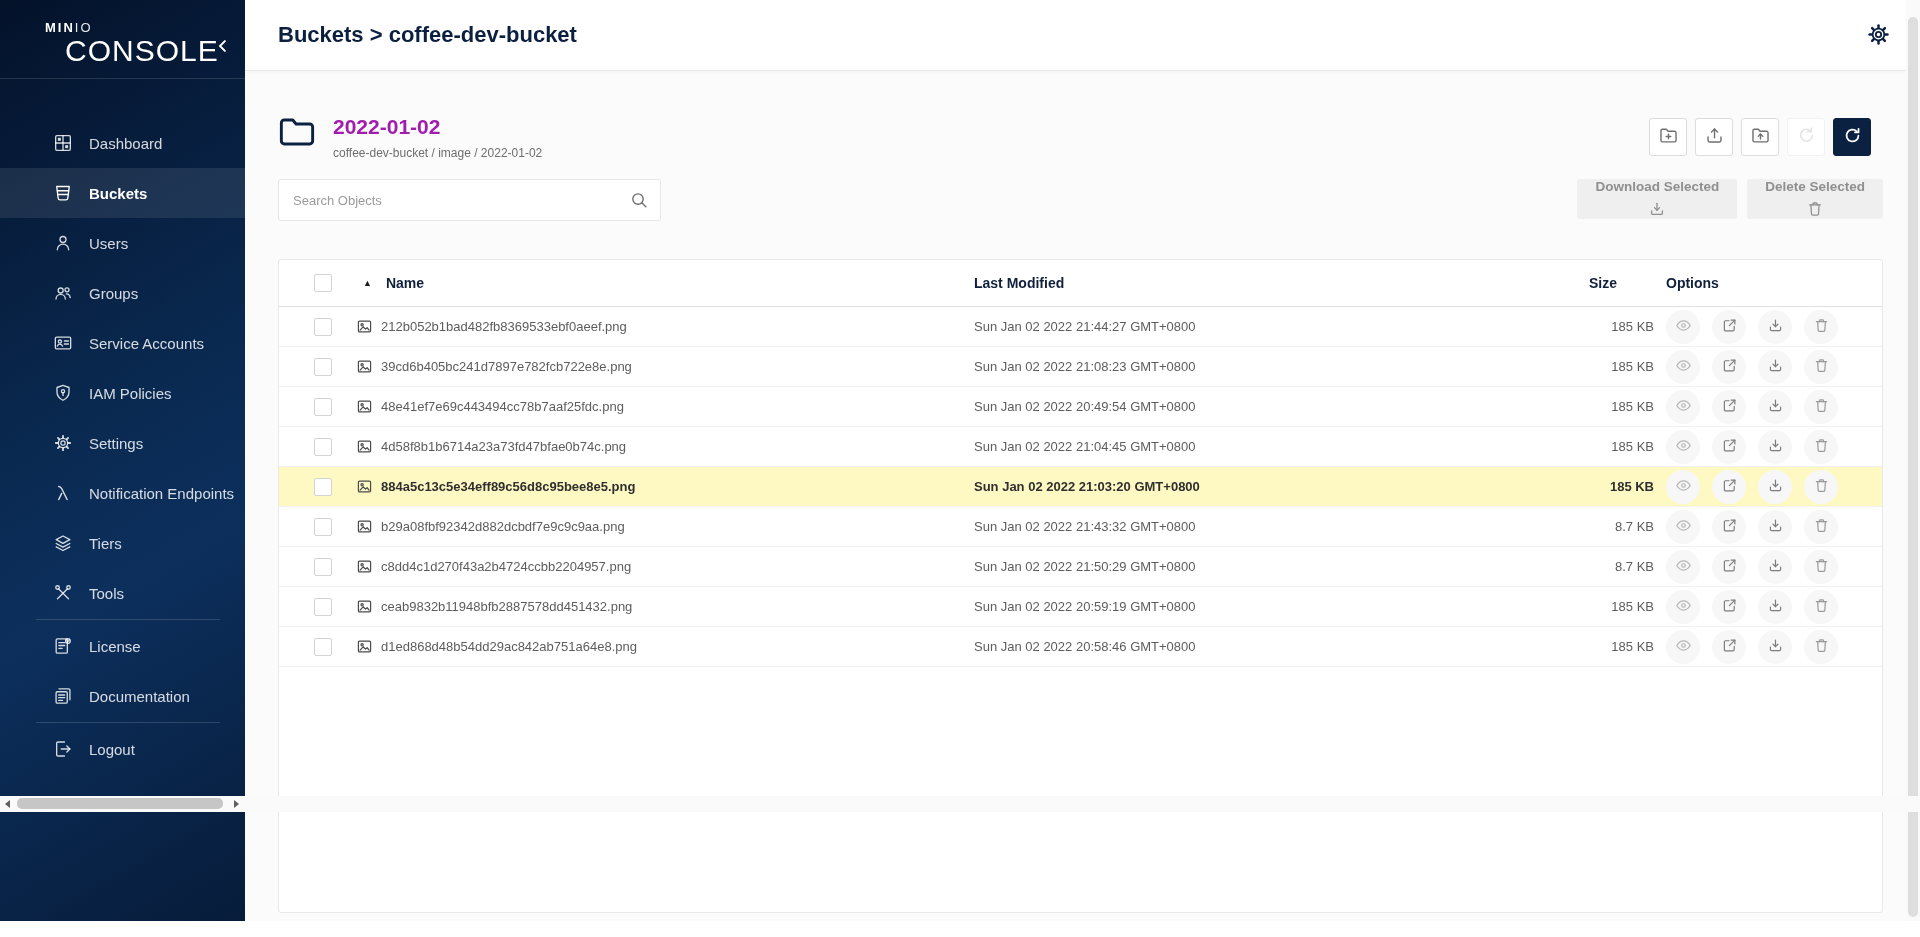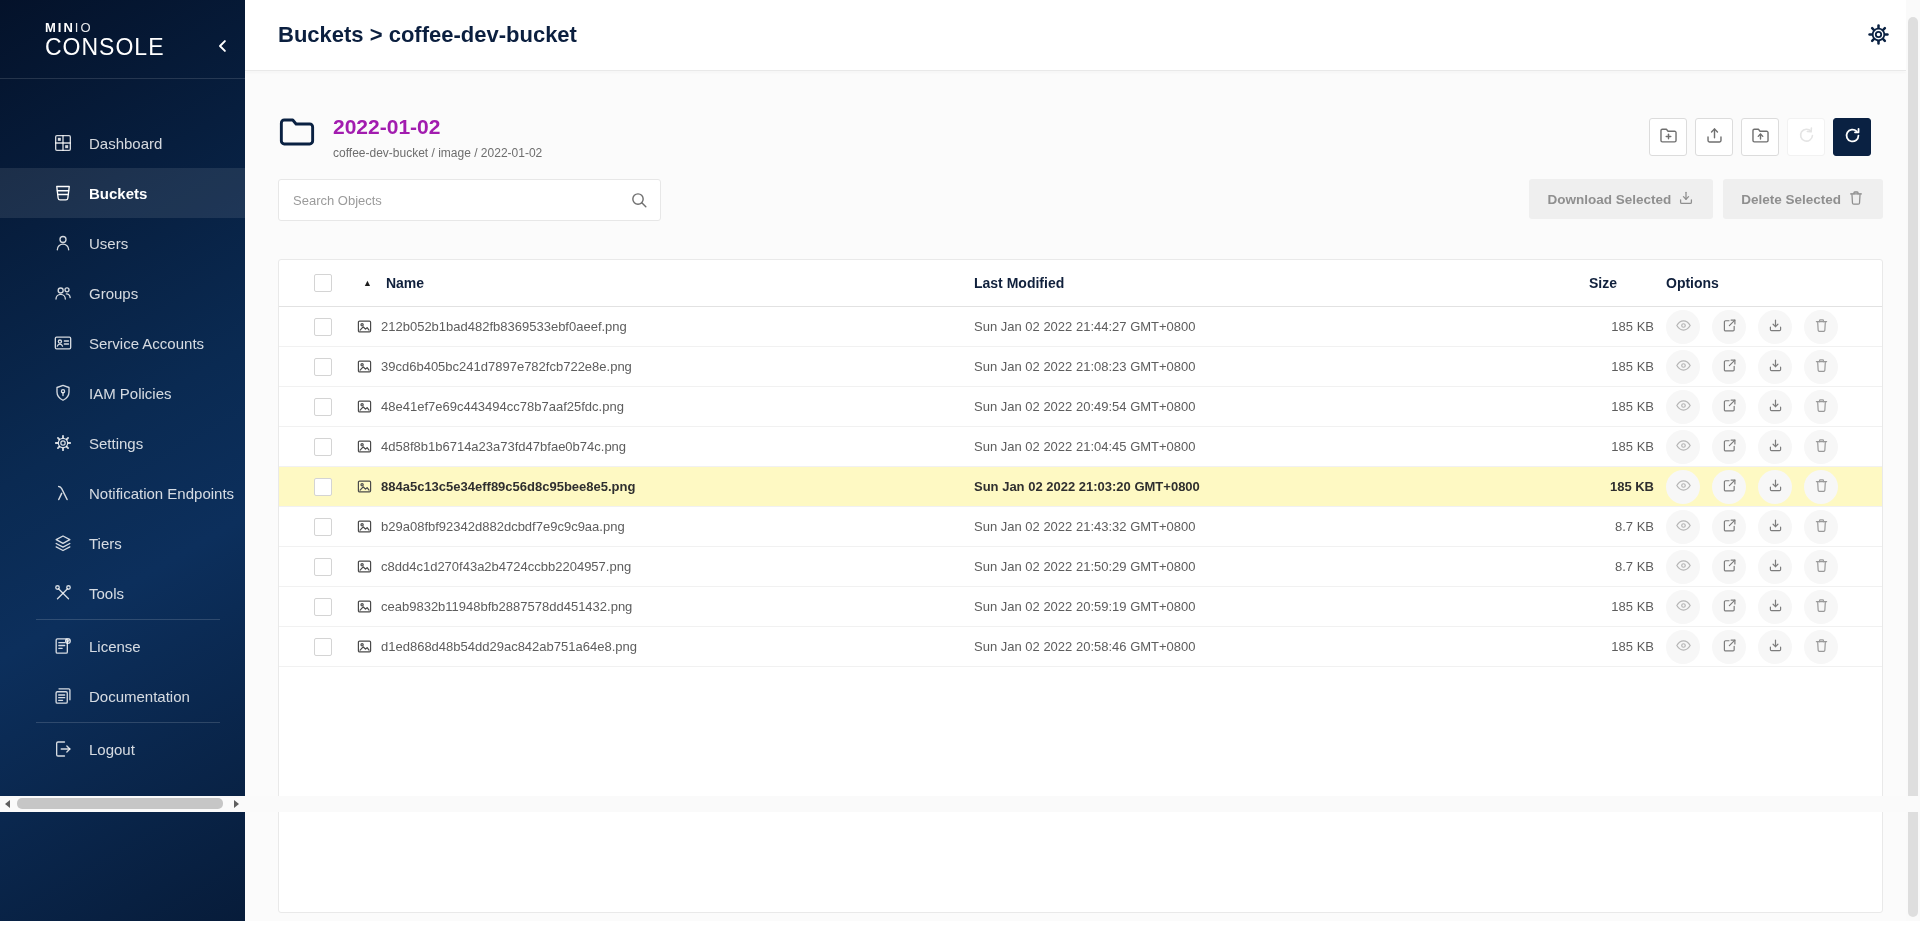--- a/index.html
+++ b/index.html
@@ -5,21 +5,21 @@
   * { margin:0; padding:0; box-sizing:border-box; }
   html,body { width:1920px; height:937px; overflow:hidden; font-family:"Liberation Sans",sans-serif; background:#fff; }
   .app { position:relative; width:1920px; height:812px; }
 
   
   .sidebar { position:absolute; left:0; top:0; width:245px; height:921px;
     background:linear-gradient(150deg,#04122a 0%,#0a2a52 46%,#0c2f5c 62%,#071c3a 100%); color:#fff; z-index:3; }
   .logo-row { position:relative; height:79px; padding:21px 0 0 45px; border-bottom:1px solid rgba(255,255,255,.13); }
   .logo-min { font-size:13px; font-weight:700; letter-spacing:2px; line-height:1; }
   .logo-min .io { font-weight:400; opacity:.9; }
-  .logo-console { font-size:23px; font-weight:400; letter-spacing:1px; line-height:1.05; margin-top:1px; }
+  .logo-console { font-size:30px; font-weight:400; letter-spacing:1px; line-height:1.05; margin-top:1px;margin-left:20px; }
   .collapse-btn { position:absolute; left:210px; top:34px; width:26px; height:26px; background:none; border:none; color:#fff; cursor:pointer; }
   .collapse-btn svg { width:18px; height:18px; }
   .menu { margin-top:39px; }
   .mitem { display:flex; align-items:center; height:50px; padding-left:53px; gap:16px;
     color:rgba(255,255,255,.83); font-size:15px; cursor:pointer; white-space:nowrap; }
   .mitem.sel { background:rgba(255,255,255,.09); font-weight:700; color:#fff;text-align:right; }
   .micon { width:20px; height:20px; flex:none; display:flex; align-items:center; justify-content:center; }
   .micon svg { width:20px; height:20px; }
   .side-sep { border-top:1px solid rgba(255,255,255,.15); margin:1px 25px 1px 36px; }
 
@@ -44,21 +44,21 @@
   .tbtn.primary { background:#0a2142; border-color:#0a2142; color:#fff; }
 
   .search-wrap { position:absolute; left:33px; top:107px; width:383px; height:42px; }
   .search-input { width:100%; height:100%; border:1px solid #e7e7e7; border-radius:3px; background:#fff;
     padding:0 42px 0 14px; font-size:13px; color:#333; font-family:inherit; outline:none; }
   .search-input::placeholder { color:#9b9b9b; }
   .search-ic { position:absolute; right:12px; top:11px; width:20px; height:20px; color:#6f6f6f; }
 
   .sel-actions { position:absolute; top:107px; right:23px; display:flex; gap:10px; }
   .sel-btn { height:40px; padding:0 18px; background:#efefef; border:none; border-radius:3px; color:#8f8f8f;
-    font-size:13.5px; font-weight:700; font-family:inherit; display:flex; align-items:center; gap:6px; cursor:pointer; }
+    font-size:13.5px; font-weight:700; font-family:inherit; display:flex; align-items:center; gap:6px; cursor:pointer;flex-direction:column; }
   .sel-btn svg { width:18px; height:18px; }
 
   
   .card { position:absolute; left:33px; right:23px; top:187px; bottom:8px; background:#fff;
     border:1px solid #e9e9e9; border-radius:3px; overflow:hidden; }
   .thead { display:flex; align-items:center; height:47px; padding:0 20px; border-bottom:1px solid #e2e2e2;
     font-size:14px; font-weight:700; color:#10203c; }
   .trow { display:flex; align-items:center; height:40px; padding:0 20px; border-bottom:1px solid #f1f1f1;
     font-size:13px; color:#5d5d5d; cursor:pointer;justify-content:center; }
   .trow.hl { background:#fef9c3; color:#2f2f2f; font-weight:700; }

